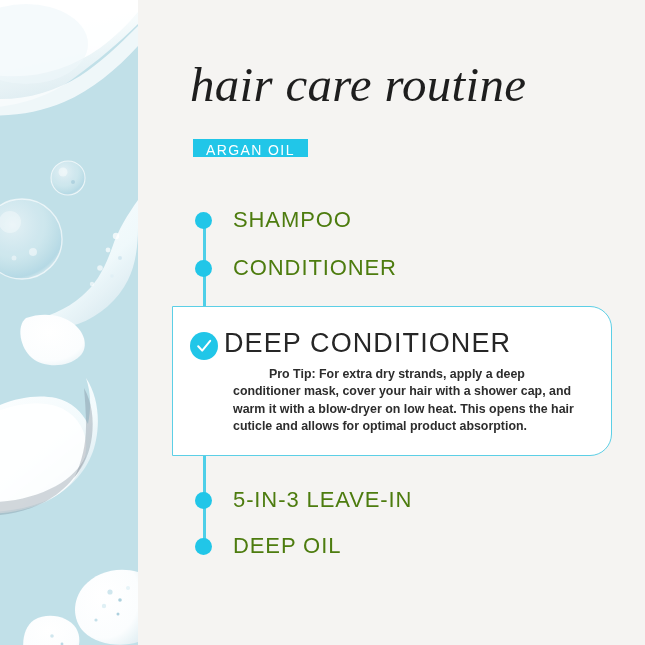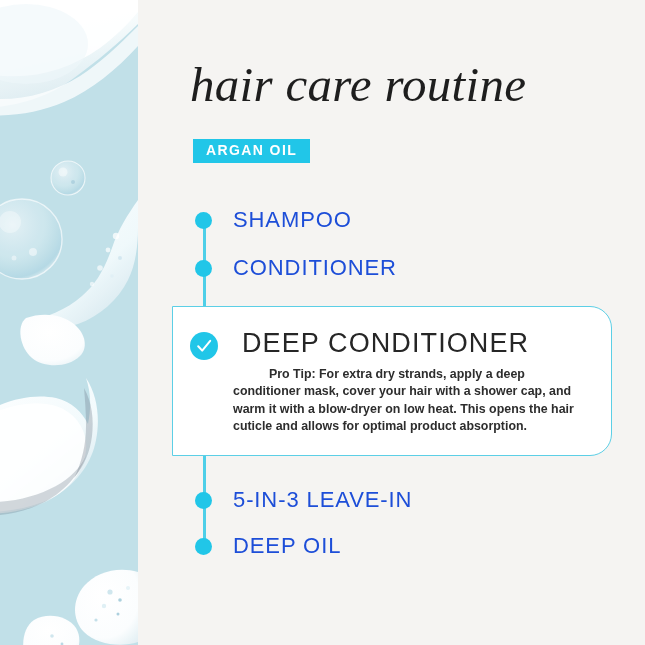--- a/index.html
+++ b/index.html
@@ -57,26 +57,26 @@
     line-height: 1.02;
     letter-spacing: 0.3px;
     color: #1e1e1e;
     white-space: nowrap;
   }
 
   .badge {
     position: absolute;
     left: 55px;
     top: 139px;
-    height: 24px;
+    height: 18px;
     padding: 0 13px;
     background: #21c6e8;
     color: #ffffff;
     font-size: 14px;
-    font-weight: 700;
+    font-weight: 400;
     letter-spacing: 1.4px;
     line-height: 22px;
     display: inline-block;
     white-space: nowrap;
   }
 
   
   .timeline-line {
     position: absolute;
     left: 203px;
@@ -100,21 +100,21 @@
     border-radius: 50%;
     background: #21c6e8;
   }
   .step .step-label {
     position: absolute;
     left: 233px;
     top: -15px;
     font-size: 22px;
     font-weight: 400;
     letter-spacing: 0.9px;
-    color: #1d4ed8;
+    color: #4d7c0f;
     white-space: nowrap;
     line-height: 30px;
   }
 
   
   .highlight-card {
     position: absolute;
     left: 172px;
     top: 306px;
     width: 440px;
@@ -133,21 +133,21 @@
     width: 28px;
     height: 28px;
     border-radius: 50%;
     background: #21c6e8;
     z-index: 4;
   }
   .check-badge svg { display: block; }
 
   .highlight-title {
     position: absolute;
-    left: 242px;
+    left: 224px;
     top: 328px;
     font-size: 27px;
     font-weight: 300;
     letter-spacing: 1.1px;
     color: #262626;
     white-space: nowrap;
     z-index: 3;
   }
 
   .pro-tip {

